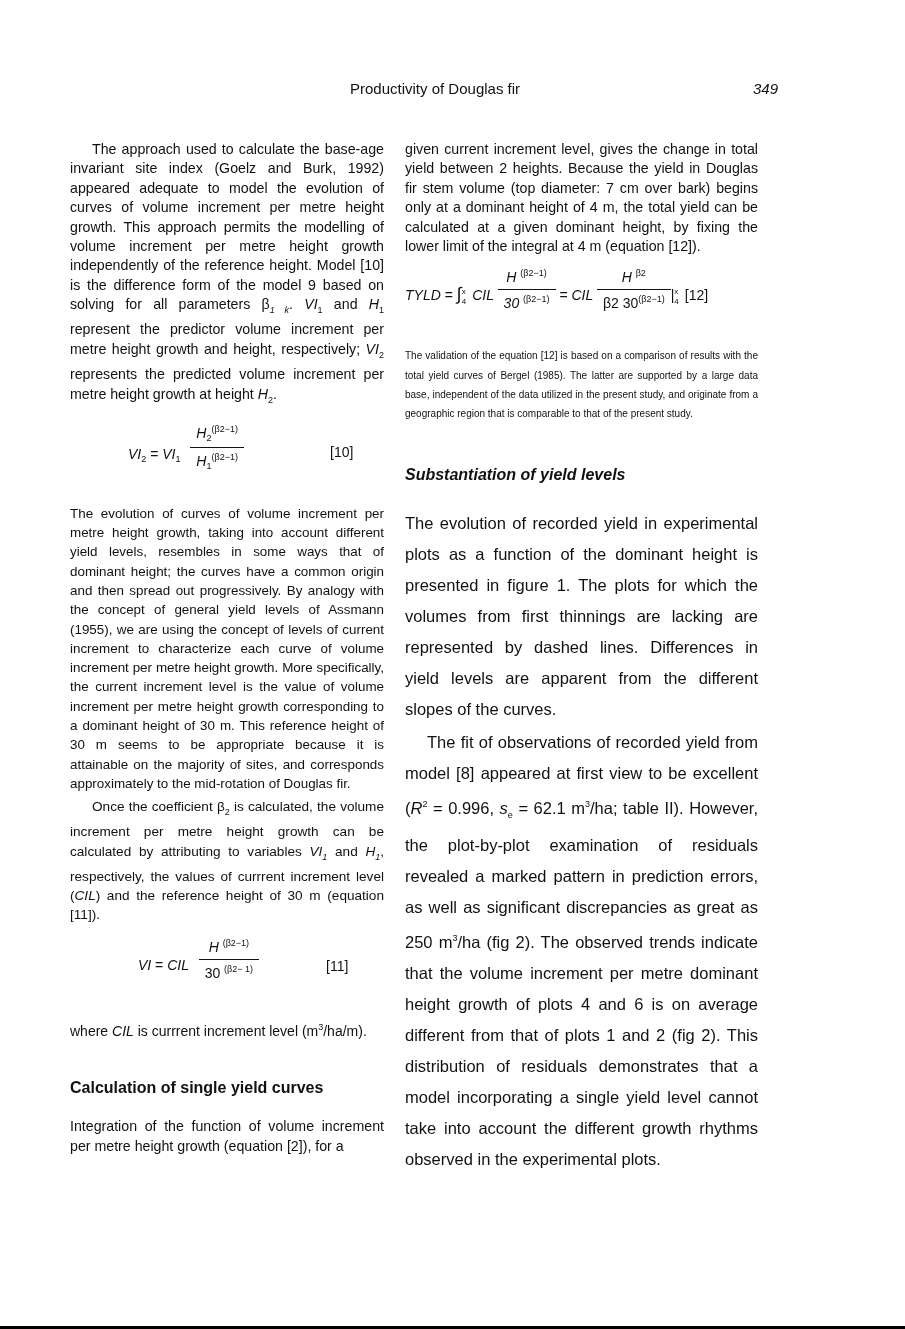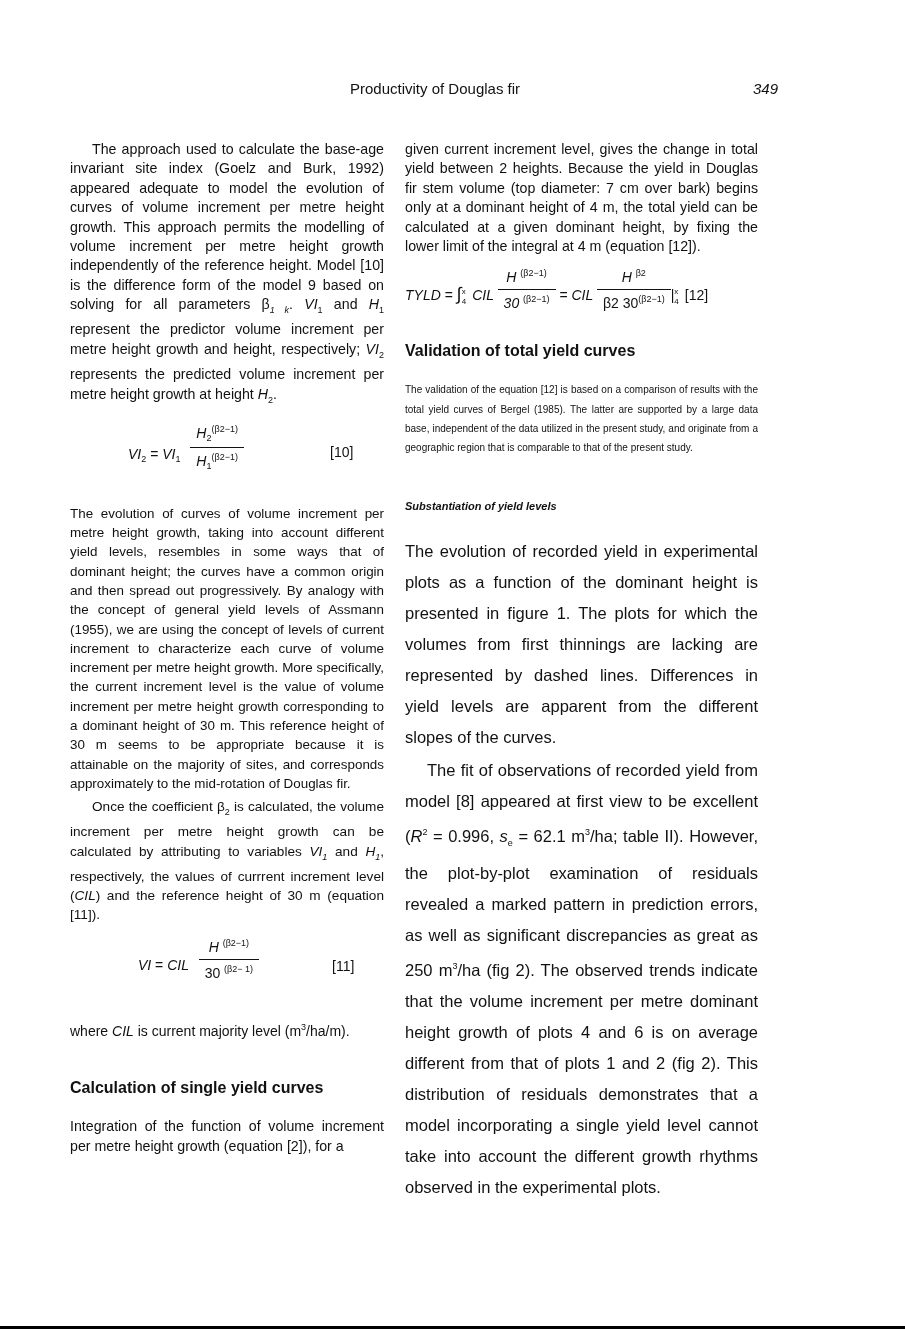--- a/index.html
+++ b/index.html
@@ -16,21 +16,21 @@
     .col-right { left: 405px; width: 353px; }
 
     p { margin: 0; text-align: justify; }
     .small { font-size: 13.3px; line-height: 19.3px; }
     .large { font-size: 16.5px; line-height: 31px; }
     .indent { text-indent: 22px; }
     .noindent { text-indent: 0; }
 
     h3 { margin: 0; font-size: 16px; font-weight: bold; }
     h2 { margin: 0; font-size: 16px; font-weight: bold; }
-    h4 { margin: 0; font-size: 11px; font-weight: bold; font-style: italic; }
+    h4 { margin: 0; font-size: 16px; font-weight: bold; font-style: italic; }
 
     .eq { position: relative; font-size: 14px; font-style: italic; }
     .eq .num { position: absolute; font-style: normal; }
     .frac { display: inline-block; vertical-align: middle; text-align: center; }
     .frac .numer, .frac .denom { display: block; padding: 0 6px; }
     .frac .numer { border-bottom: 1px solid #111; padding-bottom: 4px; }
     .frac .denom { padding-top: 4px; }
     sup, sub { font-size: 9px; font-style: normal; }
     .it { font-style: italic; }
     .up { font-style: normal; }
@@ -68,24 +68,24 @@
   <p class="small indent" style="margin-top:4px;font-size:13.6px;line-height:19.3px;"><span>Once the coefficient </span><span>β</span><sub>2</sub><span> is calculated, the volume increment per metre height growth can be calculated by attributing to variables </span><span class="it">VI</span><sub class="it">1</sub><span> and </span><span class="it">H</span><sub class="it">1</sub><span>, respectively, the values of currrent increment level (</span><span class="it">CIL</span><span>) and the reference height of 30 m (equation [11]).</span></p>
 
   <div class="eq" style="margin-top:16px;height:60px;">
     <div style="position:absolute;left:68px;top:12px;">
       <span>VI</span><span class="up"> = </span><span>CIL</span>
       <span class="frac" style="margin-left:6px;margin-top:-14px;">
         <span class="numer"><span>H</span> <sup>(β2−1)</sup></span>
         <span class="denom up"><span>30</span> <sup>(β2− 1)</sup></span>
       </span>
     </div>
-    <span class="num" style="left:262px;top:18px;">[11]</span>
+    <span class="num" style="left:256px;top:18px;">[11]</span>
   </div>
 
-  <p class="small noindent" style="margin-top:18px;font-size:14px;"><span>where </span><span class="it">CIL</span><span> is current majority level (m</span><sup>3</sup><span>/ha/m).</span></p>
+  <p class="small noindent" style="margin-top:18px;font-size:14px;"><span>where </span><span class="it">CIL</span><span> is currrent increment level (m</span><sup>3</sup><span>/ha/m).</span></p>
 
   <h3 style="margin-top:38px;">Calculation of single yield curves</h3>
 
   <p class="small noindent" style="margin-top:20px;font-size:14.2px;line-height:19.4px;">Integration of the function of volume increment per metre height growth (equation [2]), for a</p>
 </div>
 
 <div class="col col-right">
 
   <p class="small noindent" style="font-size:14.2px;line-height:19.4px;">given current increment level, gives the change in total yield between 2 heights. Because the yield in Douglas fir stem volume (top diameter: 7 cm over bark) begins only at a dominant height of 4 m, the total yield can be calculated at a given dominant height, by fixing the lower limit of the integral at 4 m (equation [12]).</p>
 
@@ -96,21 +96,20 @@
         <span class="numer"><span>H</span> <sup>(β2−1)</sup></span>
         <span class="denom"><span>30</span> <sup>(β2−1)</sup></span>
       </span><span class="up"> = </span><span>CIL</span>
       <span class="frac" style="margin-top:-14px;">
         <span class="numer"><span>H</span> <sup>β2</sup></span>
         <span class="denom up"><span>β2</span> <span>30</span><sup>(β2−1)</sup></span>
       </span><span class="up">|</span><span style="display:inline-block;vertical-align:middle;font-size:8px;line-height:10px;font-style:normal;margin-right:6px;"><span style="display:block;">x</span><span style="display:block;">4</span></span><span class="up">[12]</span>
     </div>
   </div>
 
-  <h3 style="margin-top:16px;">Validation of total yield curves</h3>
 
   <p class="small noindent" style="margin-top:20px;font-size:10px;line-height:19.3px;">The validation of the equation [12] is based on a comparison of results with the total yield curves of Bergel (1985). The latter are supported by a large data base, independent of the data utilized in the present study, and originate from a geographic region that is comparable to that of the present study.</p>
 
 
   <h4 style="margin-top:42px;">Substantiation of yield levels</h4>
 
   <p class="large noindent" style="margin-top:24px;">The evolution of recorded yield in experimental plots as a function of the dominant height is presented in figure 1. The plots for which the volumes from first thinnings are lacking are represented by dashed lines. Differences in yield levels are apparent from the different slopes of the curves.</p>
 
   <p class="large indent" style="margin-top:2px;"><span>The fit of observations of recorded yield from model [8] appeared at first view to be excellent (</span><span class="it">R</span><sup>2</sup><span> = 0.996, </span><span class="it">s</span><sub>e</sub><span> = 62.1 m</span><sup>3</sup><span>/ha; table II). However, the plot-by-plot examination of residuals revealed a marked pattern in prediction errors, as well as significant discrepancies as great as 250 m</span><sup>3</sup><span>/ha (fig 2). The observed trends indicate that the volume increment per metre dominant height growth of plots 4 and 6 is on average different from that of plots 1 and 2 (fig 2). This distribution of residuals demonstrates that a model incorporating a single yield level cannot take into account the different growth rhythms observed in the experimental plots.</span></p>
 </div>

